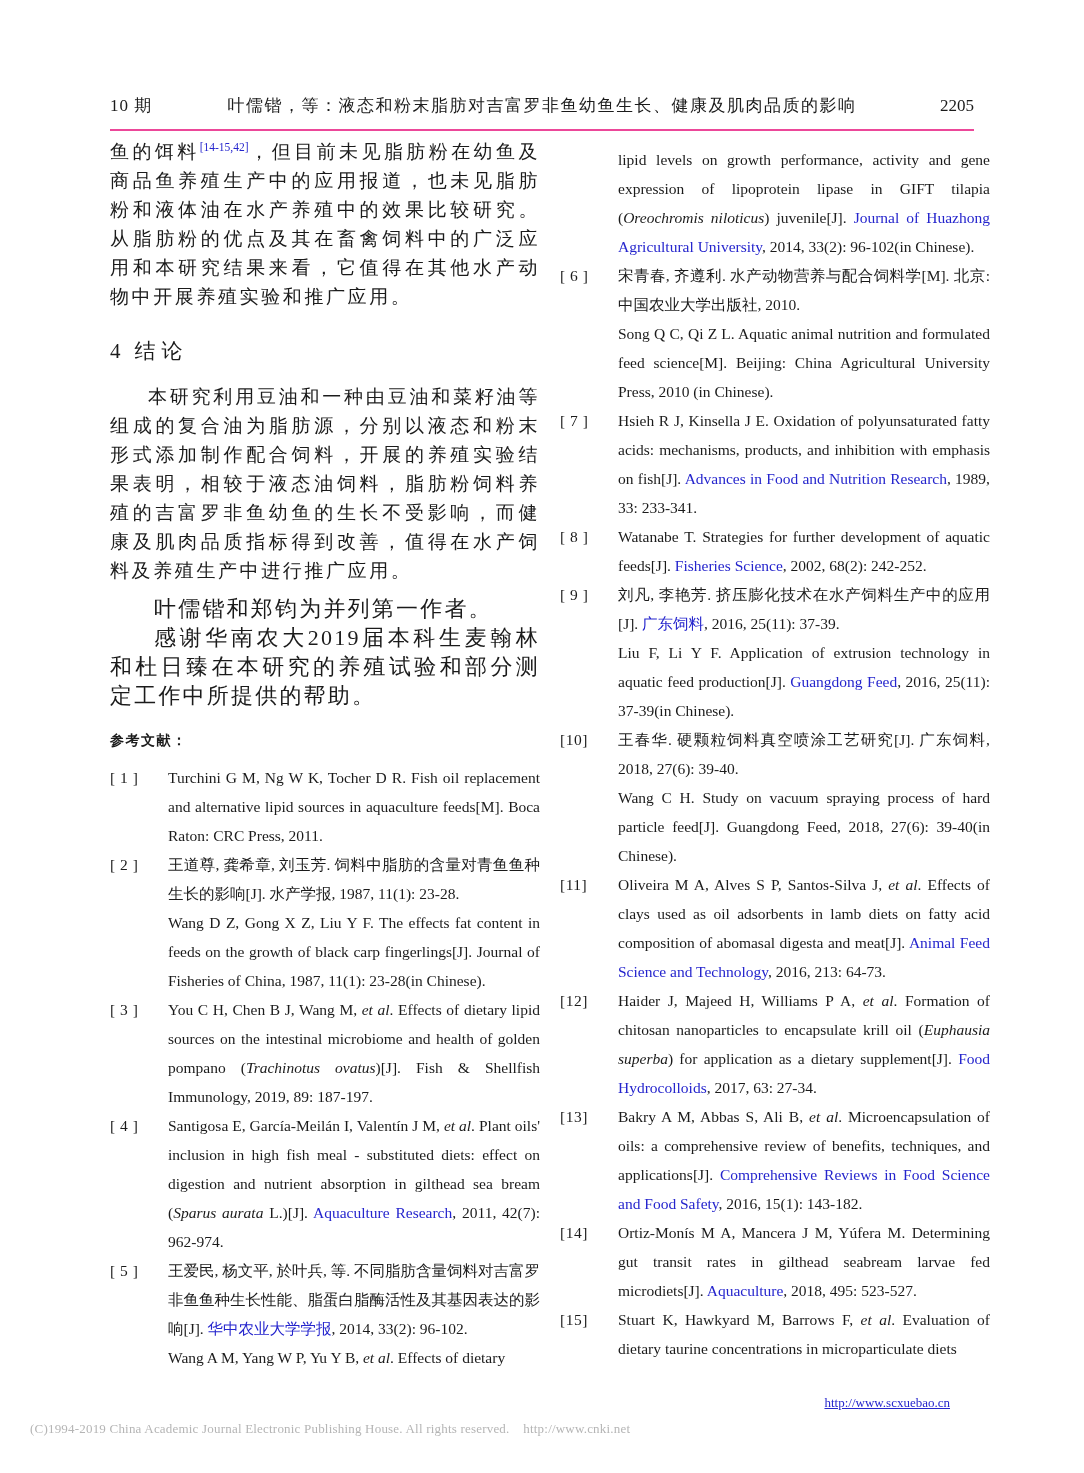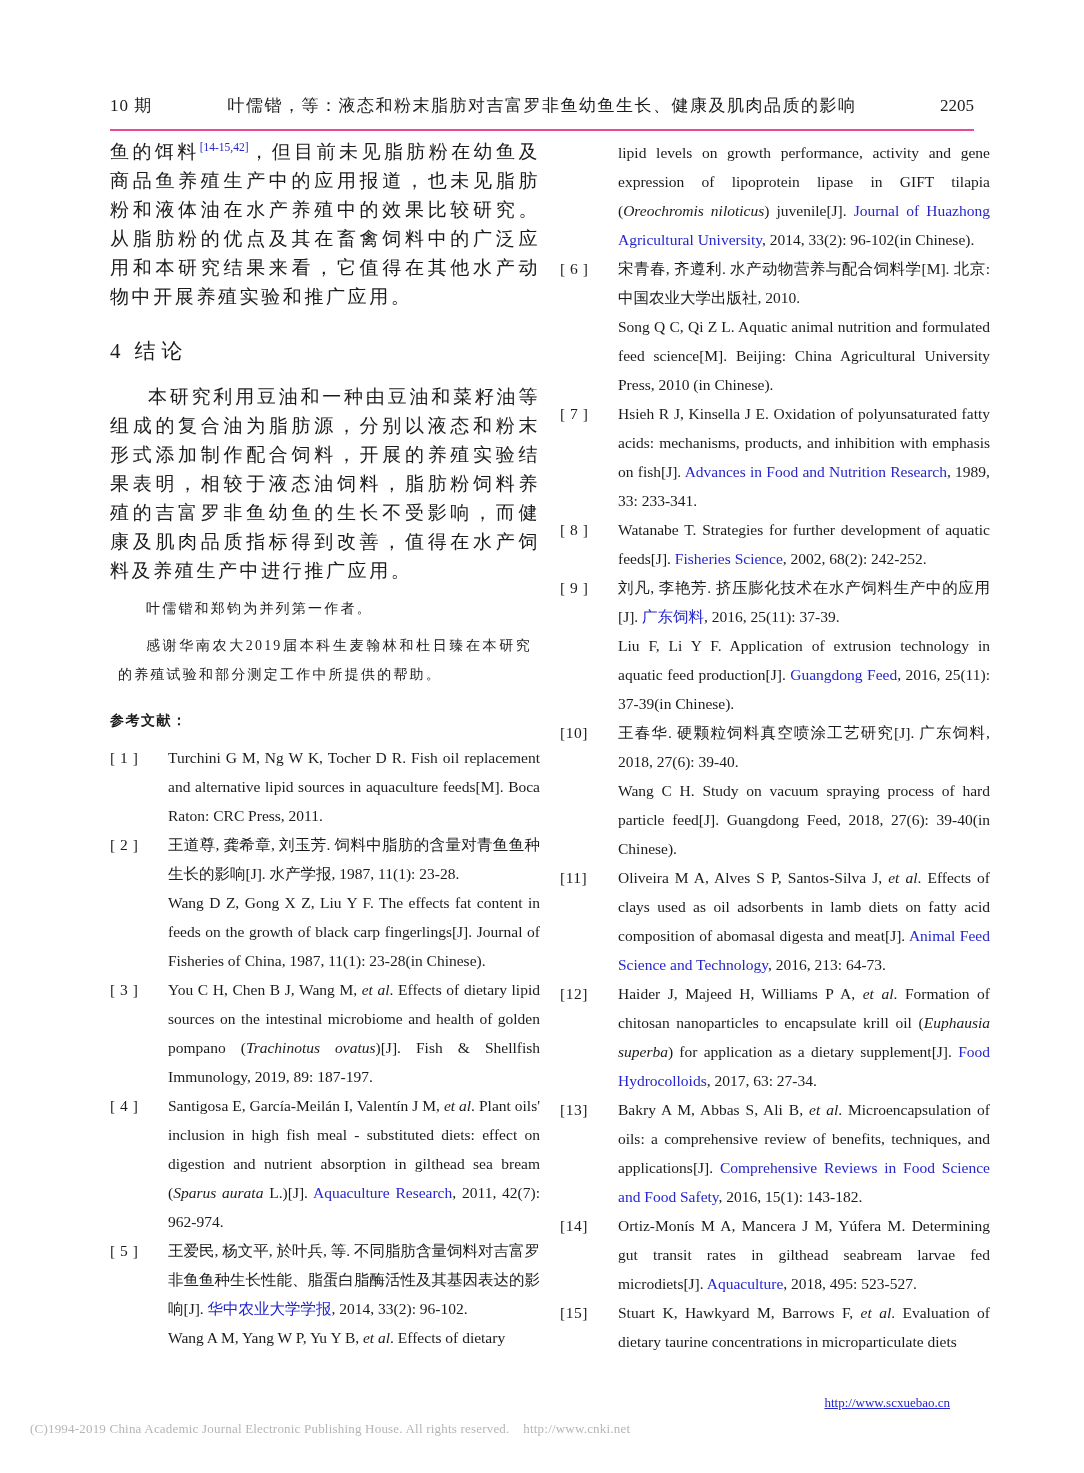--- a/index.html
+++ b/index.html
@@ -27,29 +27,29 @@
   }
   .indent{text-indent:2em;}
   .suplink{
     color:#2525cd;font-size:11.5px;vertical-align:super;
     letter-spacing:0;line-height:0;
   }
   .section-heading{
     font-size:21px;line-height:30px;margin:25px 0 17px 0;letter-spacing:6px;
   }
   .section-heading .no{margin-right:14px;letter-spacing:0;}
-  .ack{font-size:14px;line-height:28.9px;text-align:justify;letter-spacing:2.2px;margin:8px;}
+  .ack{font-size:22px;line-height:28.9px;text-align:justify;letter-spacing:2.2px;margin:0;}
   .ack.first{margin-top:9px;}
   .ref-heading{
     font-size:14px;font-weight:bold;letter-spacing:1.5px;
     margin:22px 0 13px 0;font-family:"Liberation Sans","DejaVu Sans",sans-serif;
   }
   
   .refs{font-size:15.5px;line-height:29px;}
-  .col-right .refs{}
+  .col-right .refs{margin-top:7px;}
   .ref-item{display:flex;}
   .ref-id{width:58px;flex-shrink:0;letter-spacing:0.5px;}
   .ref-body{flex:1;min-width:0;}
   .ref-line{text-align:justify;}
   .link{color:#2525cd;}
   .italic{font-style:italic;}
   
   .site-link{
     position:absolute;top:1395px;right:134px;
     font-size:13px;color:#2525cd;text-decoration:underline;

